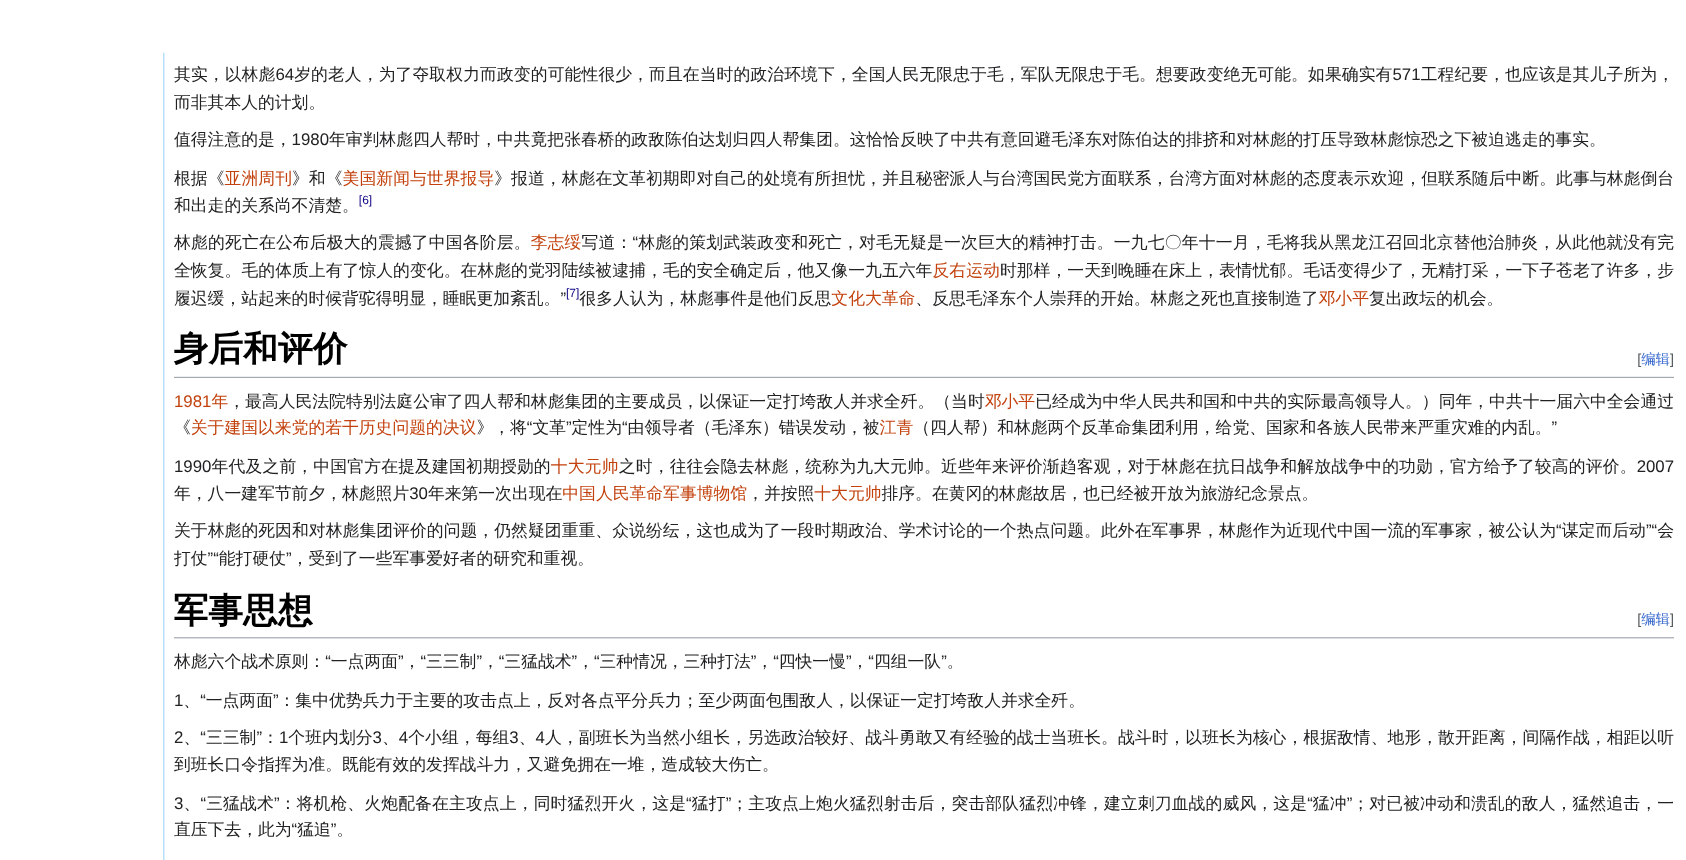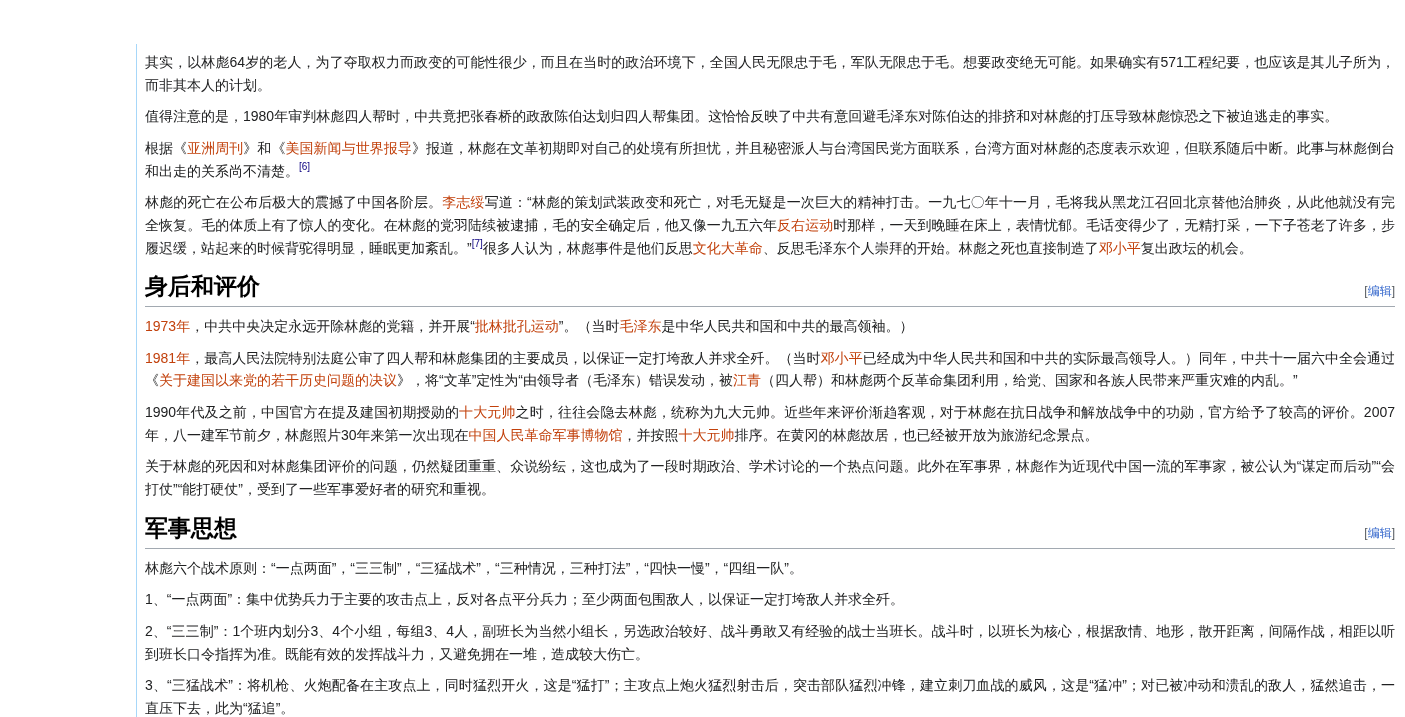--- a/index.html
+++ b/index.html
@@ -56,21 +56,21 @@
 
   .section-head {
     position: relative;
     margin: 14px 0 8px 0;
     padding-bottom: 4px;
     border-bottom: 1px solid #a2a9b1;
   }
   .section-head h2 {
     margin: 0;
     font-family: "Liberation Serif", "DejaVu Serif", serif;
-    font-size: 23px;
+    font-size: 29px;
     font-weight: bold;
     color: #000000;
     line-height: 1.25;
     display: inline-block;
   }
   .edit-link {
     position: absolute;
     right: 0;
     bottom: 6px;
     font-size: 12px;
@@ -87,21 +87,20 @@
   <div class="content-rail">
     <div id="top-paragraphs">
         <p class="para first"><span>其实，以林彪64岁的老人，为了夺取权力而政变的可能性很少，而且在当时的政治环境下，全国人民无限忠于毛，军队无限忠于毛。想要政变绝无可能。如果确实有571工程纪要，也应该是其儿子所为，而非其本人的计划。</span></p>
         <p class="para"><span>值得注意的是，1980年审判林彪四人帮时，中共竟把张春桥的政敌陈伯达划归四人帮集团。这恰恰反映了中共有意回避毛泽东对陈伯达的排挤和对林彪的打压导致林彪惊恐之下被迫逃走的事实。</span></p>
         <p class="para"><span>根据《</span><a class="lnk" href="#">亚洲周刊</a><span>》和《</span><a class="lnk" href="#">美国新闻与世界报导</a><span>》报道，林彪在文革初期即对自己的处境有所担忧，并且秘密派人与台湾国民党方面联系，台湾方面对林彪的态度表示欢迎，但联系随后中断。此事与林彪倒台和出走的关系尚不清楚。</span><sup class="ref"><a href="#">[6]</a></sup></p>
         <p class="para"><span>林彪的死亡在公布后极大的震撼了中国各阶层。</span><a class="lnk" href="#">李志绥</a><span>写道：“林彪的策划武装政变和死亡，对毛无疑是一次巨大的精神打击。一九七〇年十一月，毛将我从黑龙江召回北京替他治肺炎，从此他就没有完全恢复。毛的体质上有了惊人的变化。在林彪的党羽陆续被逮捕，毛的安全确定后，他又像一九五六年</span><a class="lnk" href="#">反右运动</a><span>时那样，一天到晚睡在床上，表情忧郁。毛话变得少了，无精打采，一下子苍老了许多，步履迟缓，站起来的时候背驼得明显，睡眠更加紊乱。”</span><sup class="ref"><a href="#">[7]</a></sup><span>很多人认为，林彪事件是他们反思</span><a class="lnk" href="#">文化大革命</a><span>、反思毛泽东个人崇拜的开始。林彪之死也直接制造了</span><a class="lnk" href="#">邓小平</a><span>复出政坛的机会。</span></p>
       </div>
     <div id="sections">
         <div>
           <div class="section-head"><h2>身后和评价</h2><span class="edit-link"><span class="brk">[</span><a href="#">编辑</a><span class="brk">]</span></span></div>
-          <p class="para"><a class="lnk" href="#">1973年</a><span>，中共中央决定永远开除林彪的党籍，并开展“</span><a class="lnk" href="#">批林批孔运动</a><span>”。（当时</span><a class="lnk" href="#">毛泽东</a><span>是中华人民共和国和中共的最高领袖。）</span></p>
           <p class="para"><a class="lnk" href="#">1981年</a><span>，最高人民法院特别法庭公审了四人帮和林彪集团的主要成员，以保证一定打垮敌人并求全歼。（当时</span><a class="lnk" href="#">邓小平</a><span>已经成为中华人民共和国和中共的实际最高领导人。）同年，中共十一届六中全会通过《</span><a class="lnk" href="#">关于建国以来党的若干历史问题的决议</a><span>》，将“文革”定性为“由领导者（毛泽东）错误发动，被</span><a class="lnk" href="#">江青</a><span>（四人帮）和林彪两个反革命集团利用，给党、国家和各族人民带来严重灾难的内乱。”</span></p>
           <p class="para"><span>1990年代及之前，中国官方在提及建国初期授勋的</span><a class="lnk" href="#">十大元帅</a><span>之时，往往会隐去林彪，统称为九大元帅。近些年来评价渐趋客观，对于林彪在抗日战争和解放战争中的功勋，官方给予了较高的评价。2007年，八一建军节前夕，林彪照片30年来第一次出现在</span><a class="lnk" href="#">中国人民革命军事博物馆</a><span>，并按照</span><a class="lnk" href="#">十大元帅</a><span>排序。在黄冈的林彪故居，也已经被开放为旅游纪念景点。</span></p>
           <p class="para"><span>关于林彪的死因和对林彪集团评价的问题，仍然疑团重重、众说纷纭，这也成为了一段时期政治、学术讨论的一个热点问题。此外在军事界，林彪作为近现代中国一流的军事家，被公认为“谋定而后动”“会打仗”“能打硬仗”，受到了一些军事爱好者的研究和重视。</span></p>
         </div>
         <div>
           <div class="section-head"><h2>军事思想</h2><span class="edit-link"><span class="brk">[</span><a href="#">编辑</a><span class="brk">]</span></span></div>
           <p class="para"><span>林彪六个战术原则：“一点两面”，“三三制”，“三猛战术”，“三种情况，三种打法”，“四快一慢”，“四组一队”。</span></p>
           <p class="para"><span>1、“一点两面”：集中优势兵力于主要的攻击点上，反对各点平分兵力；至少两面包围敌人，以保证一定打垮敌人并求全歼。</span></p>
           <p class="para"><span>2、“三三制”：1个班内划分3、4个小组，每组3、4人，副班长为当然小组长，另选政治较好、战斗勇敢又有经验的战士当班长。战斗时，以班长为核心，根据敌情、地形，散开距离，间隔作战，相距以听到班长口令指挥为准。既能有效的发挥战斗力，又避免拥在一堆，造成较大伤亡。</span></p>
           <p class="para"><span>3、“三猛战术”：将机枪、火炮配备在主攻点上，同时猛烈开火，这是“猛打”；主攻点上炮火猛烈射击后，突击部队猛烈冲锋，建立刺刀血战的威风，这是“猛冲”；对已被冲动和溃乱的敌人，猛然追击，一直压下去，此为“猛追”。</span></p>

